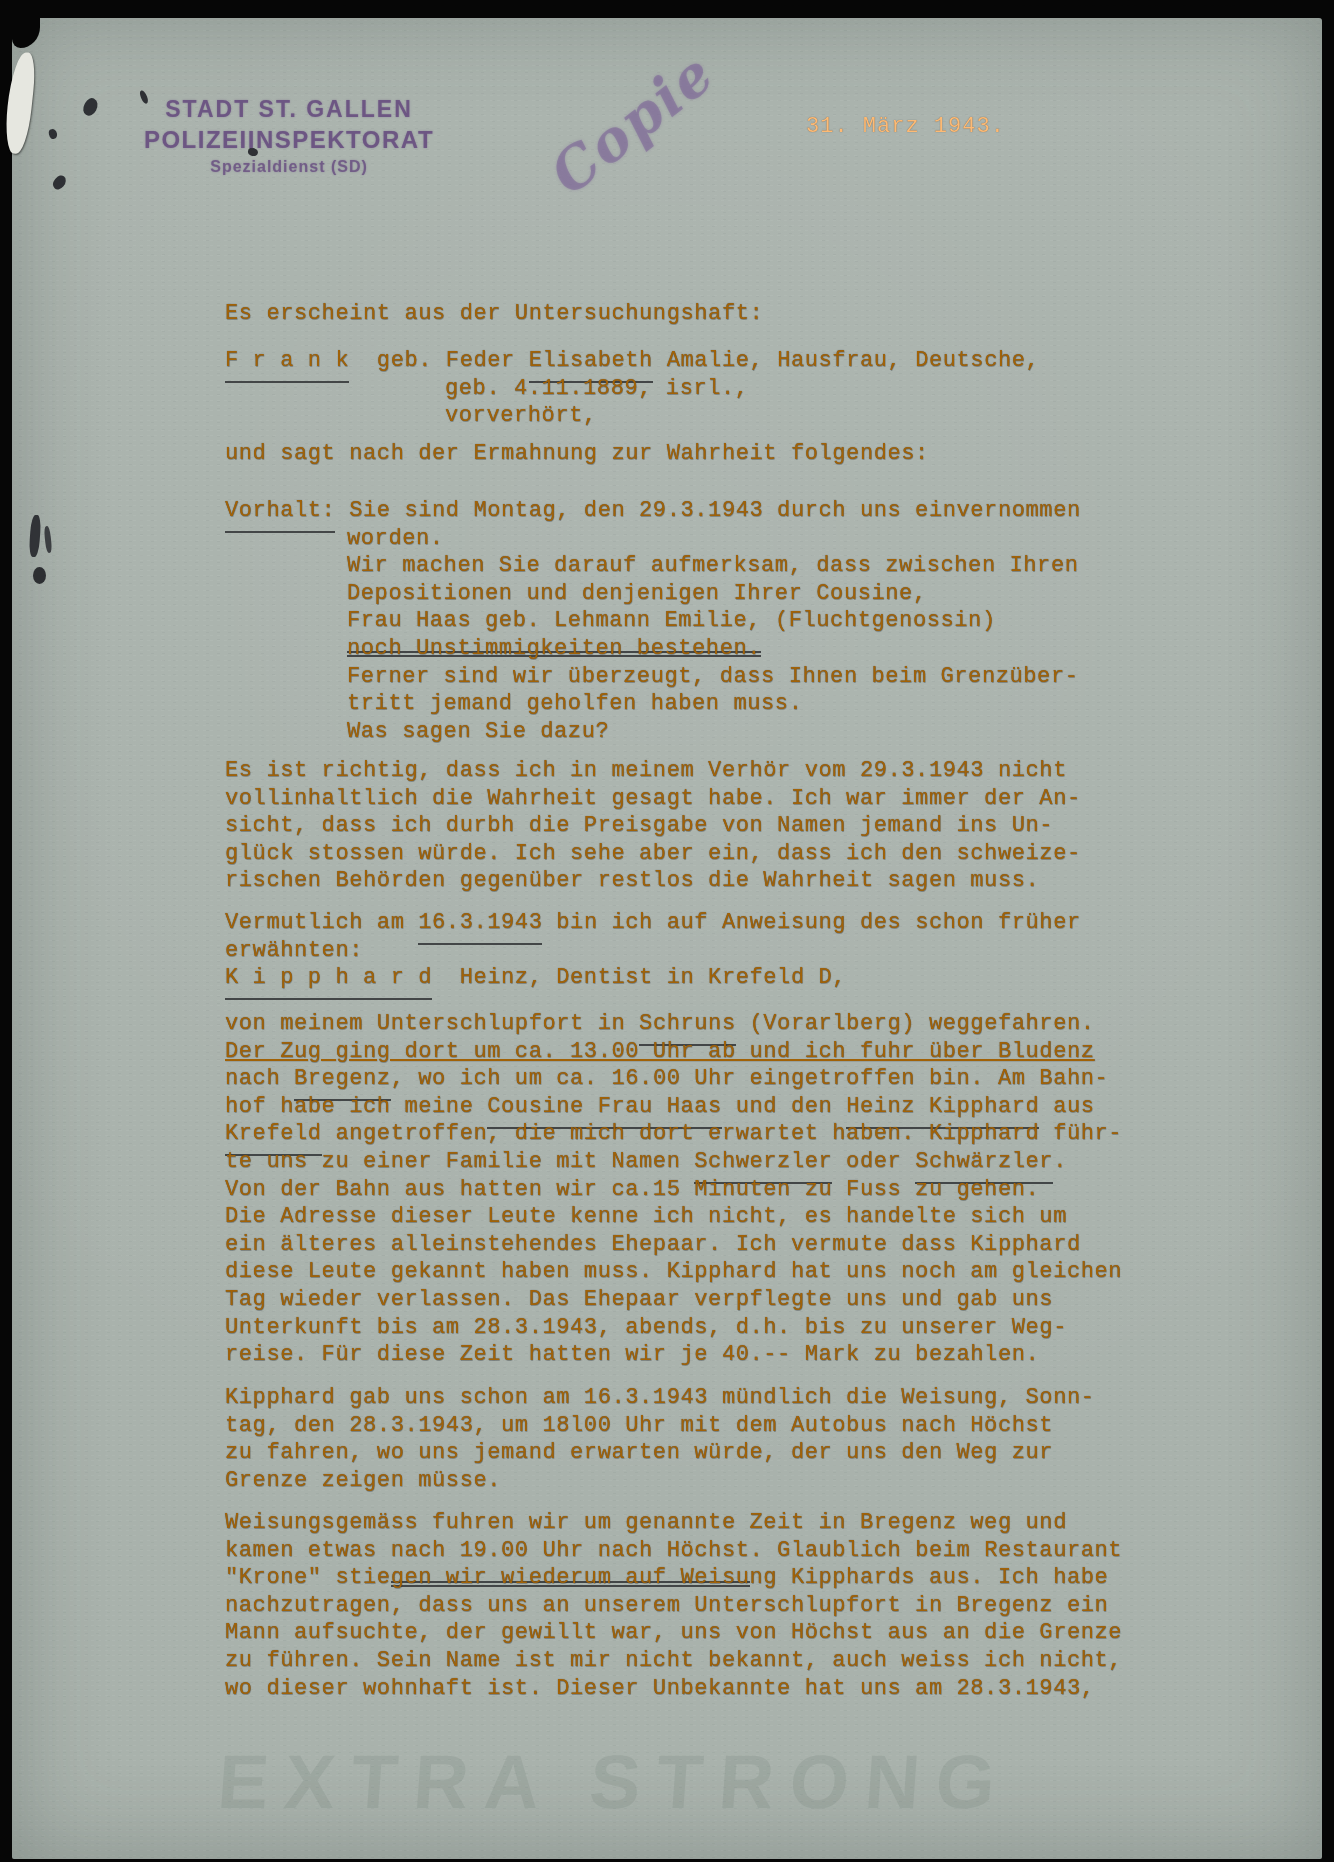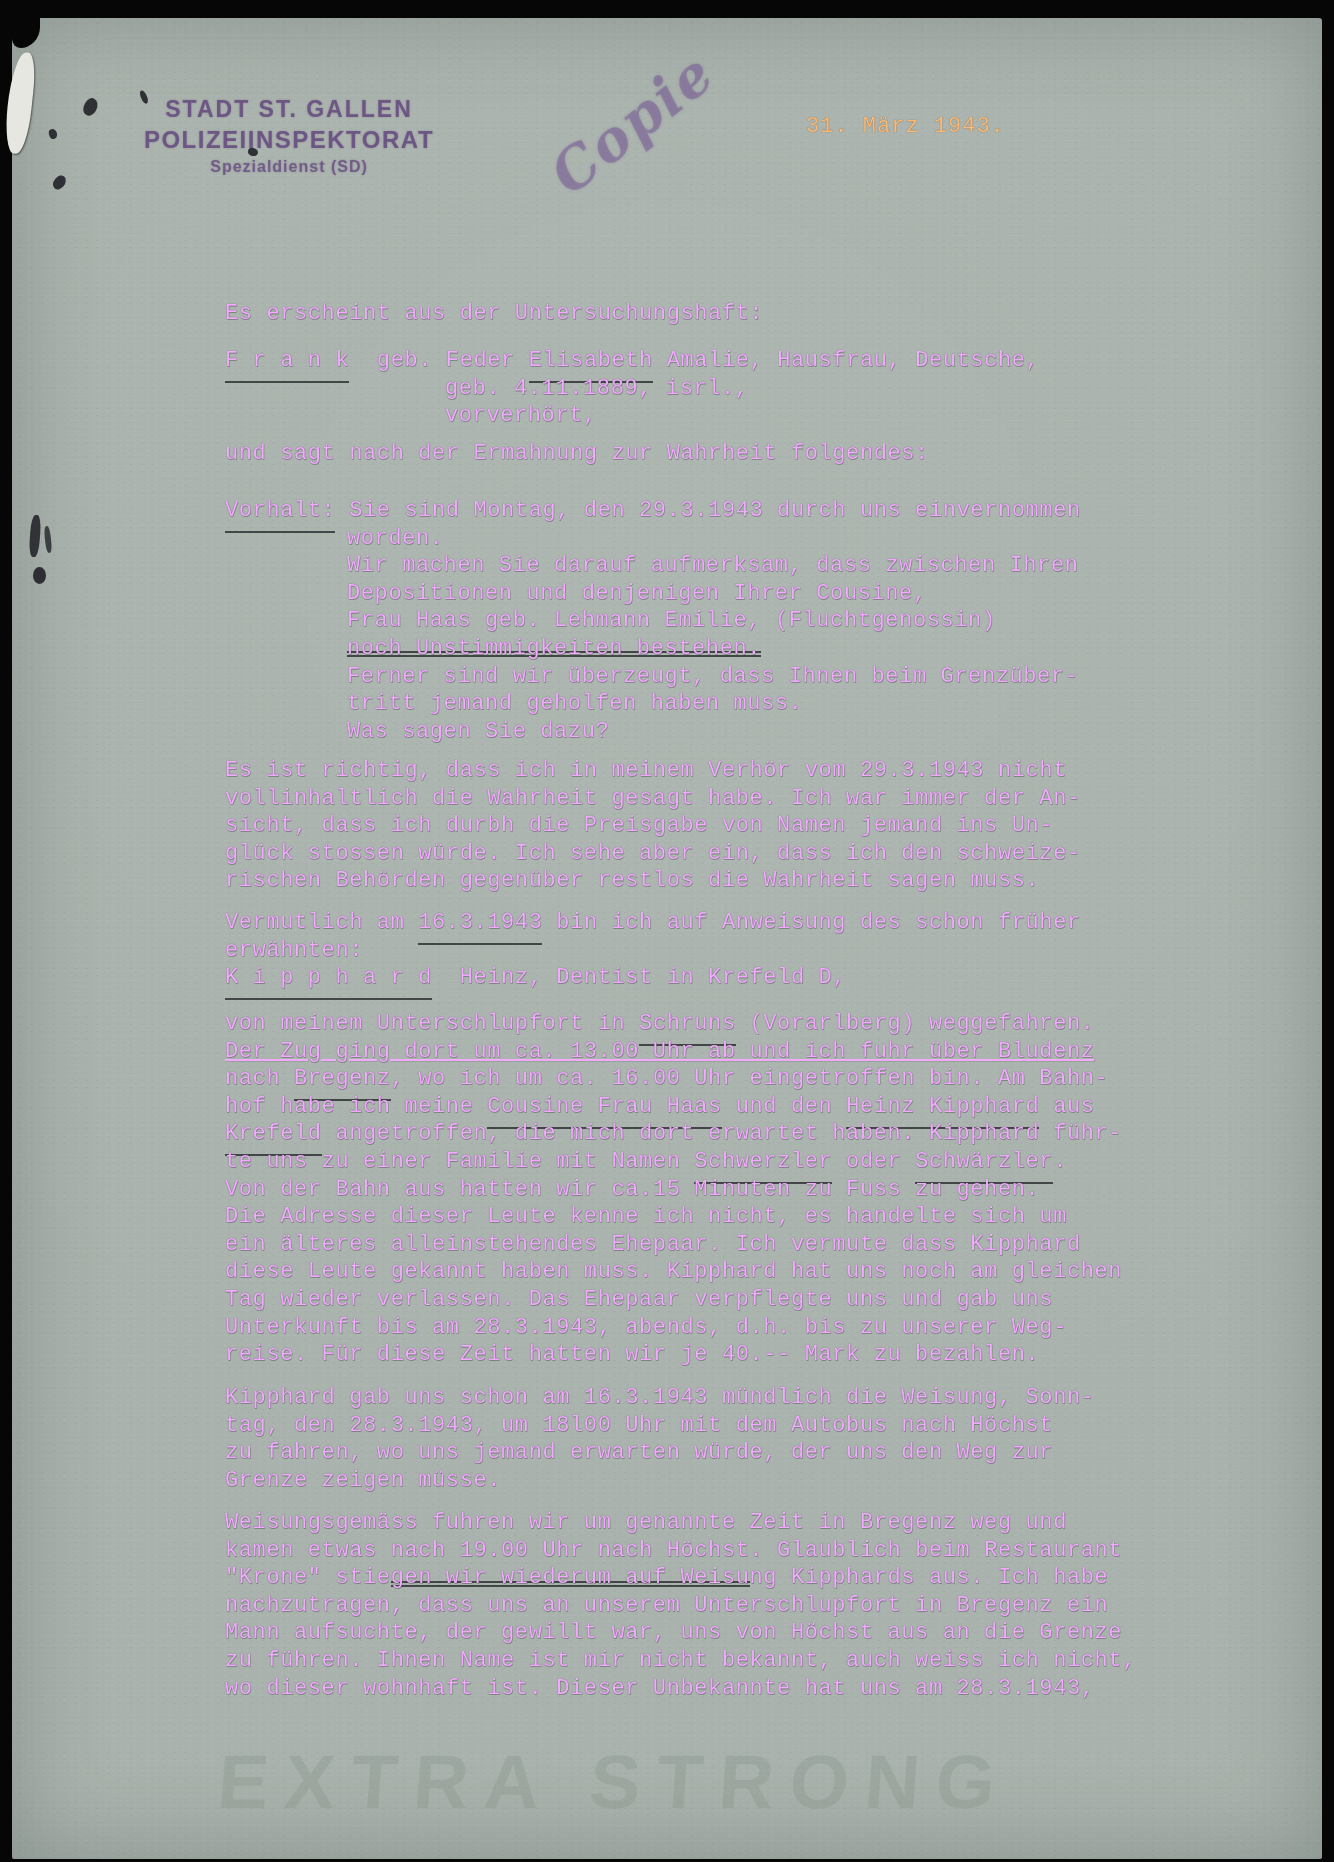--- a/index.html
+++ b/index.html
@@ -24,21 +24,21 @@
     border-radius:3px 3px 2px 2px;
   }
   
   .tline{
     position:absolute;
     white-space:pre;
     font-family:"Liberation Mono", monospace;
     font-size:22px;
     line-height:26px;
     letter-spacing:0.6px;
-    color:#f0abfc;
+    color:#a16207;
     text-shadow:0 0 1px rgba(50,52,55,0.75), 0.5px 0.5px 0 rgba(50,52,55,0.30);
   }
   .u-s{border-bottom:2px solid rgba(48,51,53,0.85);padding-bottom:8px;}
   .u-d{border-bottom:6px double rgba(48,51,53,0.85);padding-bottom:18px;}
   
   .stamp{
     position:absolute;left:138px;top:84px;width:302px;
     text-align:center;
     font-family:"Liberation Sans", sans-serif;
     font-weight:bold;
@@ -152,18 +152,18 @@
       <div class="tline" style="top: 1330.2px; left: 225px;"><span>reise. Für diese Zeit hatten wir je 40.-- Mark zu bezahlen.</span></div>
       <div class="tline" style="top: 1373px; left: 225px;"><span>Kipphard gab uns schon am 16.3.1943 mündlich die Weisung, Sonn-</span></div>
       <div class="tline" style="top: 1400.6px; left: 225px;"><span>tag, den 28.3.1943, um 18l00 Uhr mit dem Autobus nach Höchst</span></div>
       <div class="tline" style="top: 1428.2px; left: 225px;"><span>zu fahren, wo uns jemand erwarten würde, der uns den Weg zur</span></div>
       <div class="tline" style="top: 1455.8px; left: 225px;"><span>Grenze zeigen müsse.</span></div>
       <div class="tline" style="top: 1498px; left: 225px;"><span>Weisungsgemäss fuhren wir um genannte Zeit in Bregenz weg und</span></div>
       <div class="tline" style="top: 1525.6px; left: 225px;"><span>kamen etwas </span><span class="u-d">nach 19.00 Uhr nach Höchst</span><span>. Glaublich beim Restaurant</span></div>
       <div class="tline" style="top: 1553.2px; left: 225px;"><span>"Krone" stiegen wir wiederum auf Weisung Kipphards aus. Ich habe</span></div>
       <div class="tline" style="top: 1580.8px; left: 225px;"><span>nachzutragen, dass uns an unserem Unterschlupfort in Bregenz ein</span></div>
       <div class="tline" style="top: 1608.4px; left: 225px;"><span>Mann aufsuchte, der gewillt war, uns von Höchst aus an die Grenze</span></div>
-      <div class="tline" style="top: 1636px; left: 225px;"><span>zu führen. Ihnen Name ist mir nicht bekannt, auch weiss ich nicht,</span></div>
+      <div class="tline" style="top: 1636px; left: 225px;"><span>zu führen. Sein Name ist mir nicht bekannt, auch weiss ich nicht,</span></div>
       <div class="tline" style="top: 1663.6px; left: 225px;"><span>wo dieser wohnhaft ist. Dieser Unbekannte hat uns am 28.3.1943,</span></div>
     </div>
 
   <div class="watermark">EXTRA STRONG</div>
 </div>
 
 </body></html>

